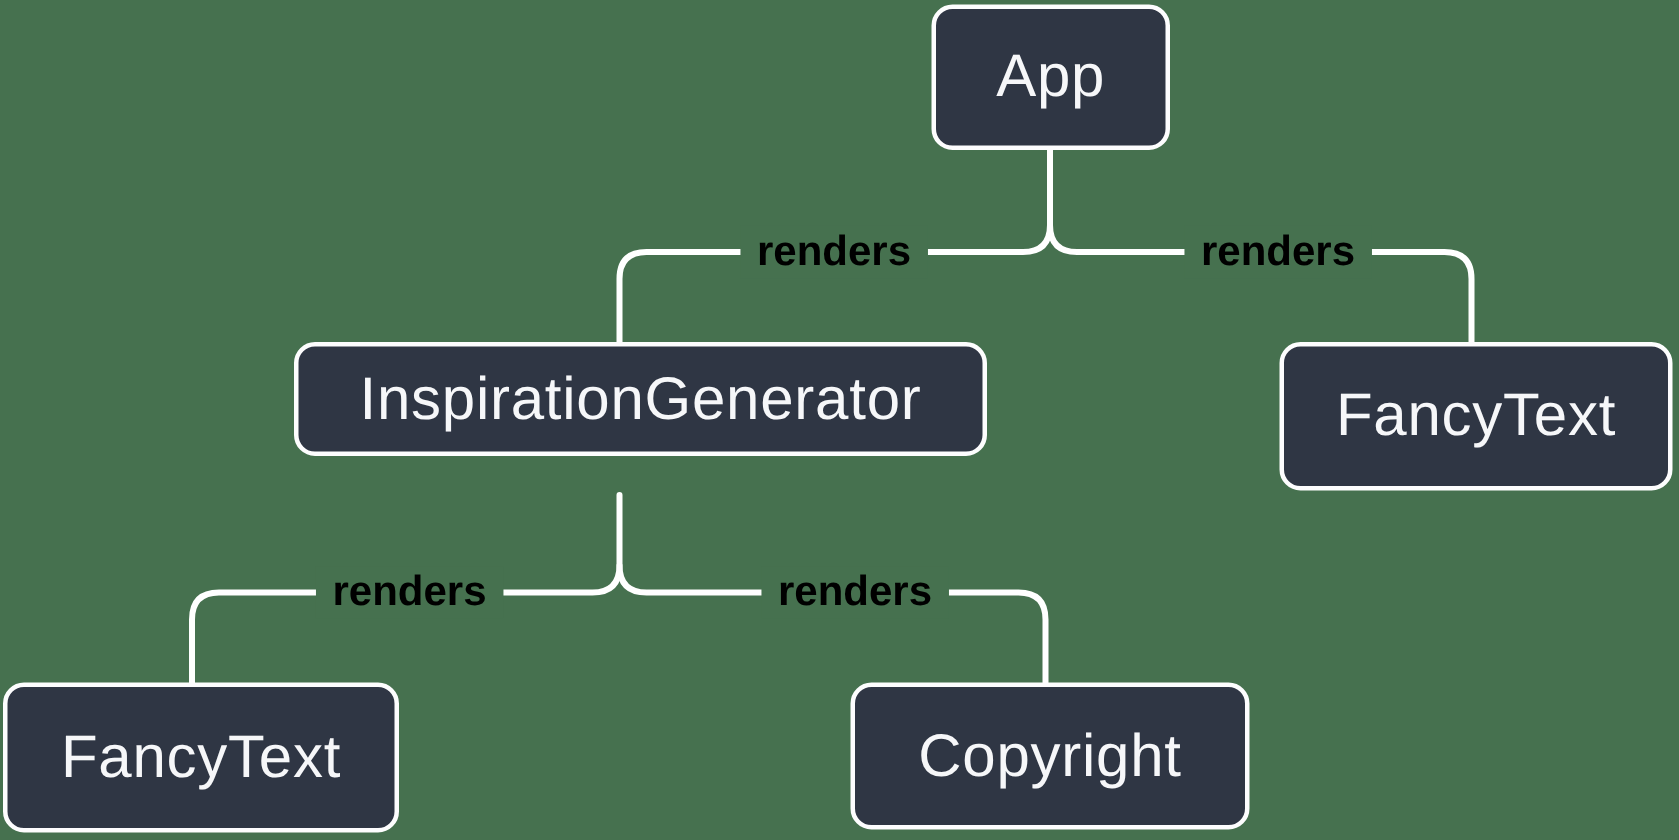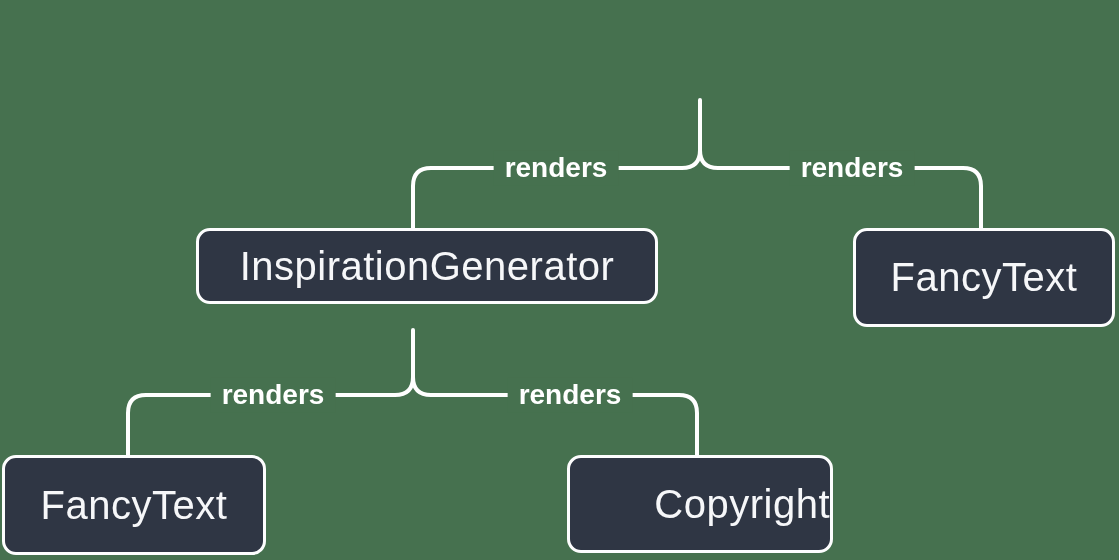--- a/index.html
+++ b/index.html
@@ -41,27 +41,27 @@
     font-size: 40px;
     font-weight: 400;
     letter-spacing: 0.5px;
     box-sizing: border-box;
     white-space: nowrap;
   }
   .node-app                  { left: 621px; top: 3px;   width: 159px; height: 97px; }
   .node-inspiration-generator{ left: 196px; top: 228px; width: 462px; height: 76px; }
   .node-fancy-text-right     { left: 853px; top: 228px; width: 262px; height: 99px; }
   .node-fancy-text-left      { left: 2px;   top: 455px; width: 264px; height: 100px; }
-  .node-copyright            { left: 567px; top: 455px; width: 266px; height: 98px; justify-content: flex-end; }
+  .node-copyright            { left: 567px; top: 455px; width: 266px; height: 98px; }
   .edge-label {
     position: absolute;
     z-index: 3;
     transform: translate(-50%, -50%);
     background: #46714F;
-    color: #ffffff;
+    color: #000000;
     font-size: 28px;
     font-weight: 700;
     padding: 2px 11px;
     line-height: 1.1;
     white-space: nowrap;
   }
   .edge-label-1 { left: 556px; top: 168px; }
   .edge-label-2 { left: 852px; top: 168px; }
   .edge-label-3 { left: 273px; top: 395px; }
   .edge-label-4 { left: 570px; top: 395px; }
@@ -71,20 +71,23 @@
 
 <div id="stage">
 
   <svg id="edges" width="1119" height="560" viewBox="0 0 1119 560" aria-hidden="true">
     <path d="M700 100 L700 150 Q700 168 682 168 L431 168 Q413 168 413 186 L413 228"></path>
     <path d="M700 150 Q700 168 718 168 L963 168 Q981 168 981 186 L981 228"></path>
     <path d="M413 330 L413 377 Q413 395 395 395 L146 395 Q128 395 128 413 L128 455"></path>
     <path d="M413 377 Q413 395 431 395 L679 395 Q697 395 697 413 L697 455"></path>
   </svg>
 
+  <div class="node node-app">
+    <span>App</span>
+  </div>
 
   <div class="node node-inspiration-generator">
     <span>InspirationGenerator</span>
   </div>
 
   <div class="node node-fancy-text-right">
     <span>FancyText</span>
   </div>
 
   <div class="node node-fancy-text-left">

